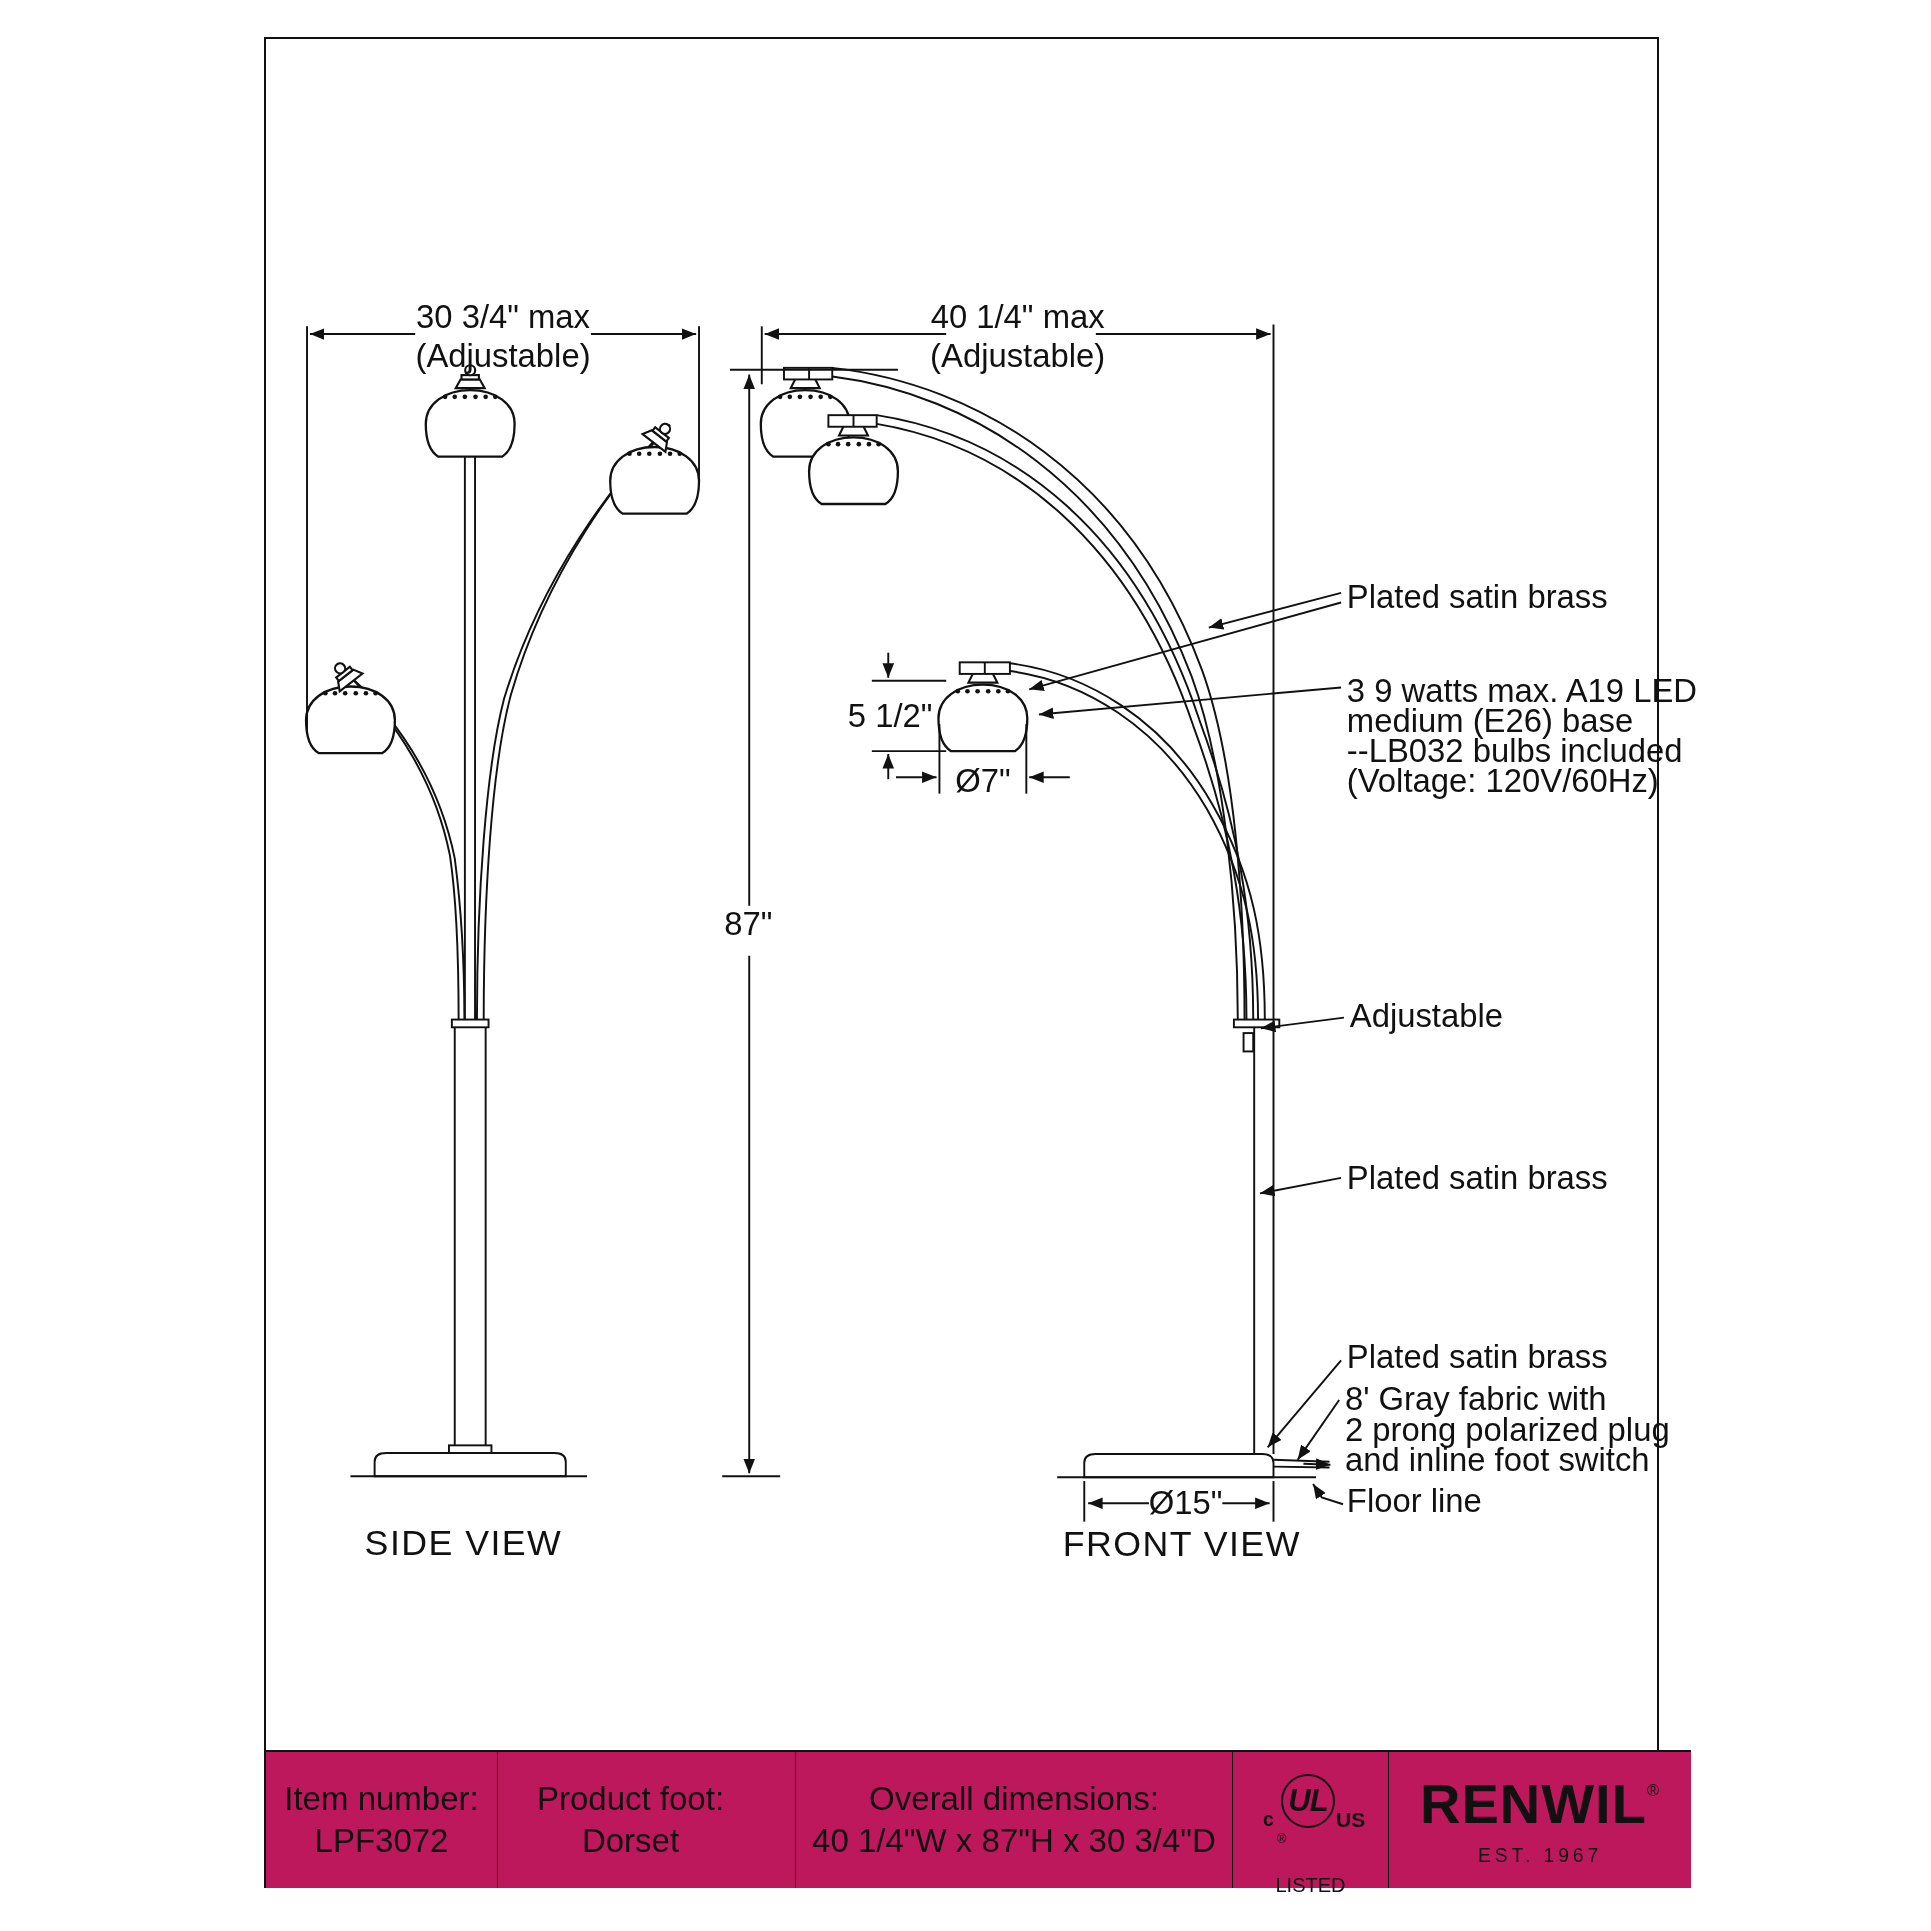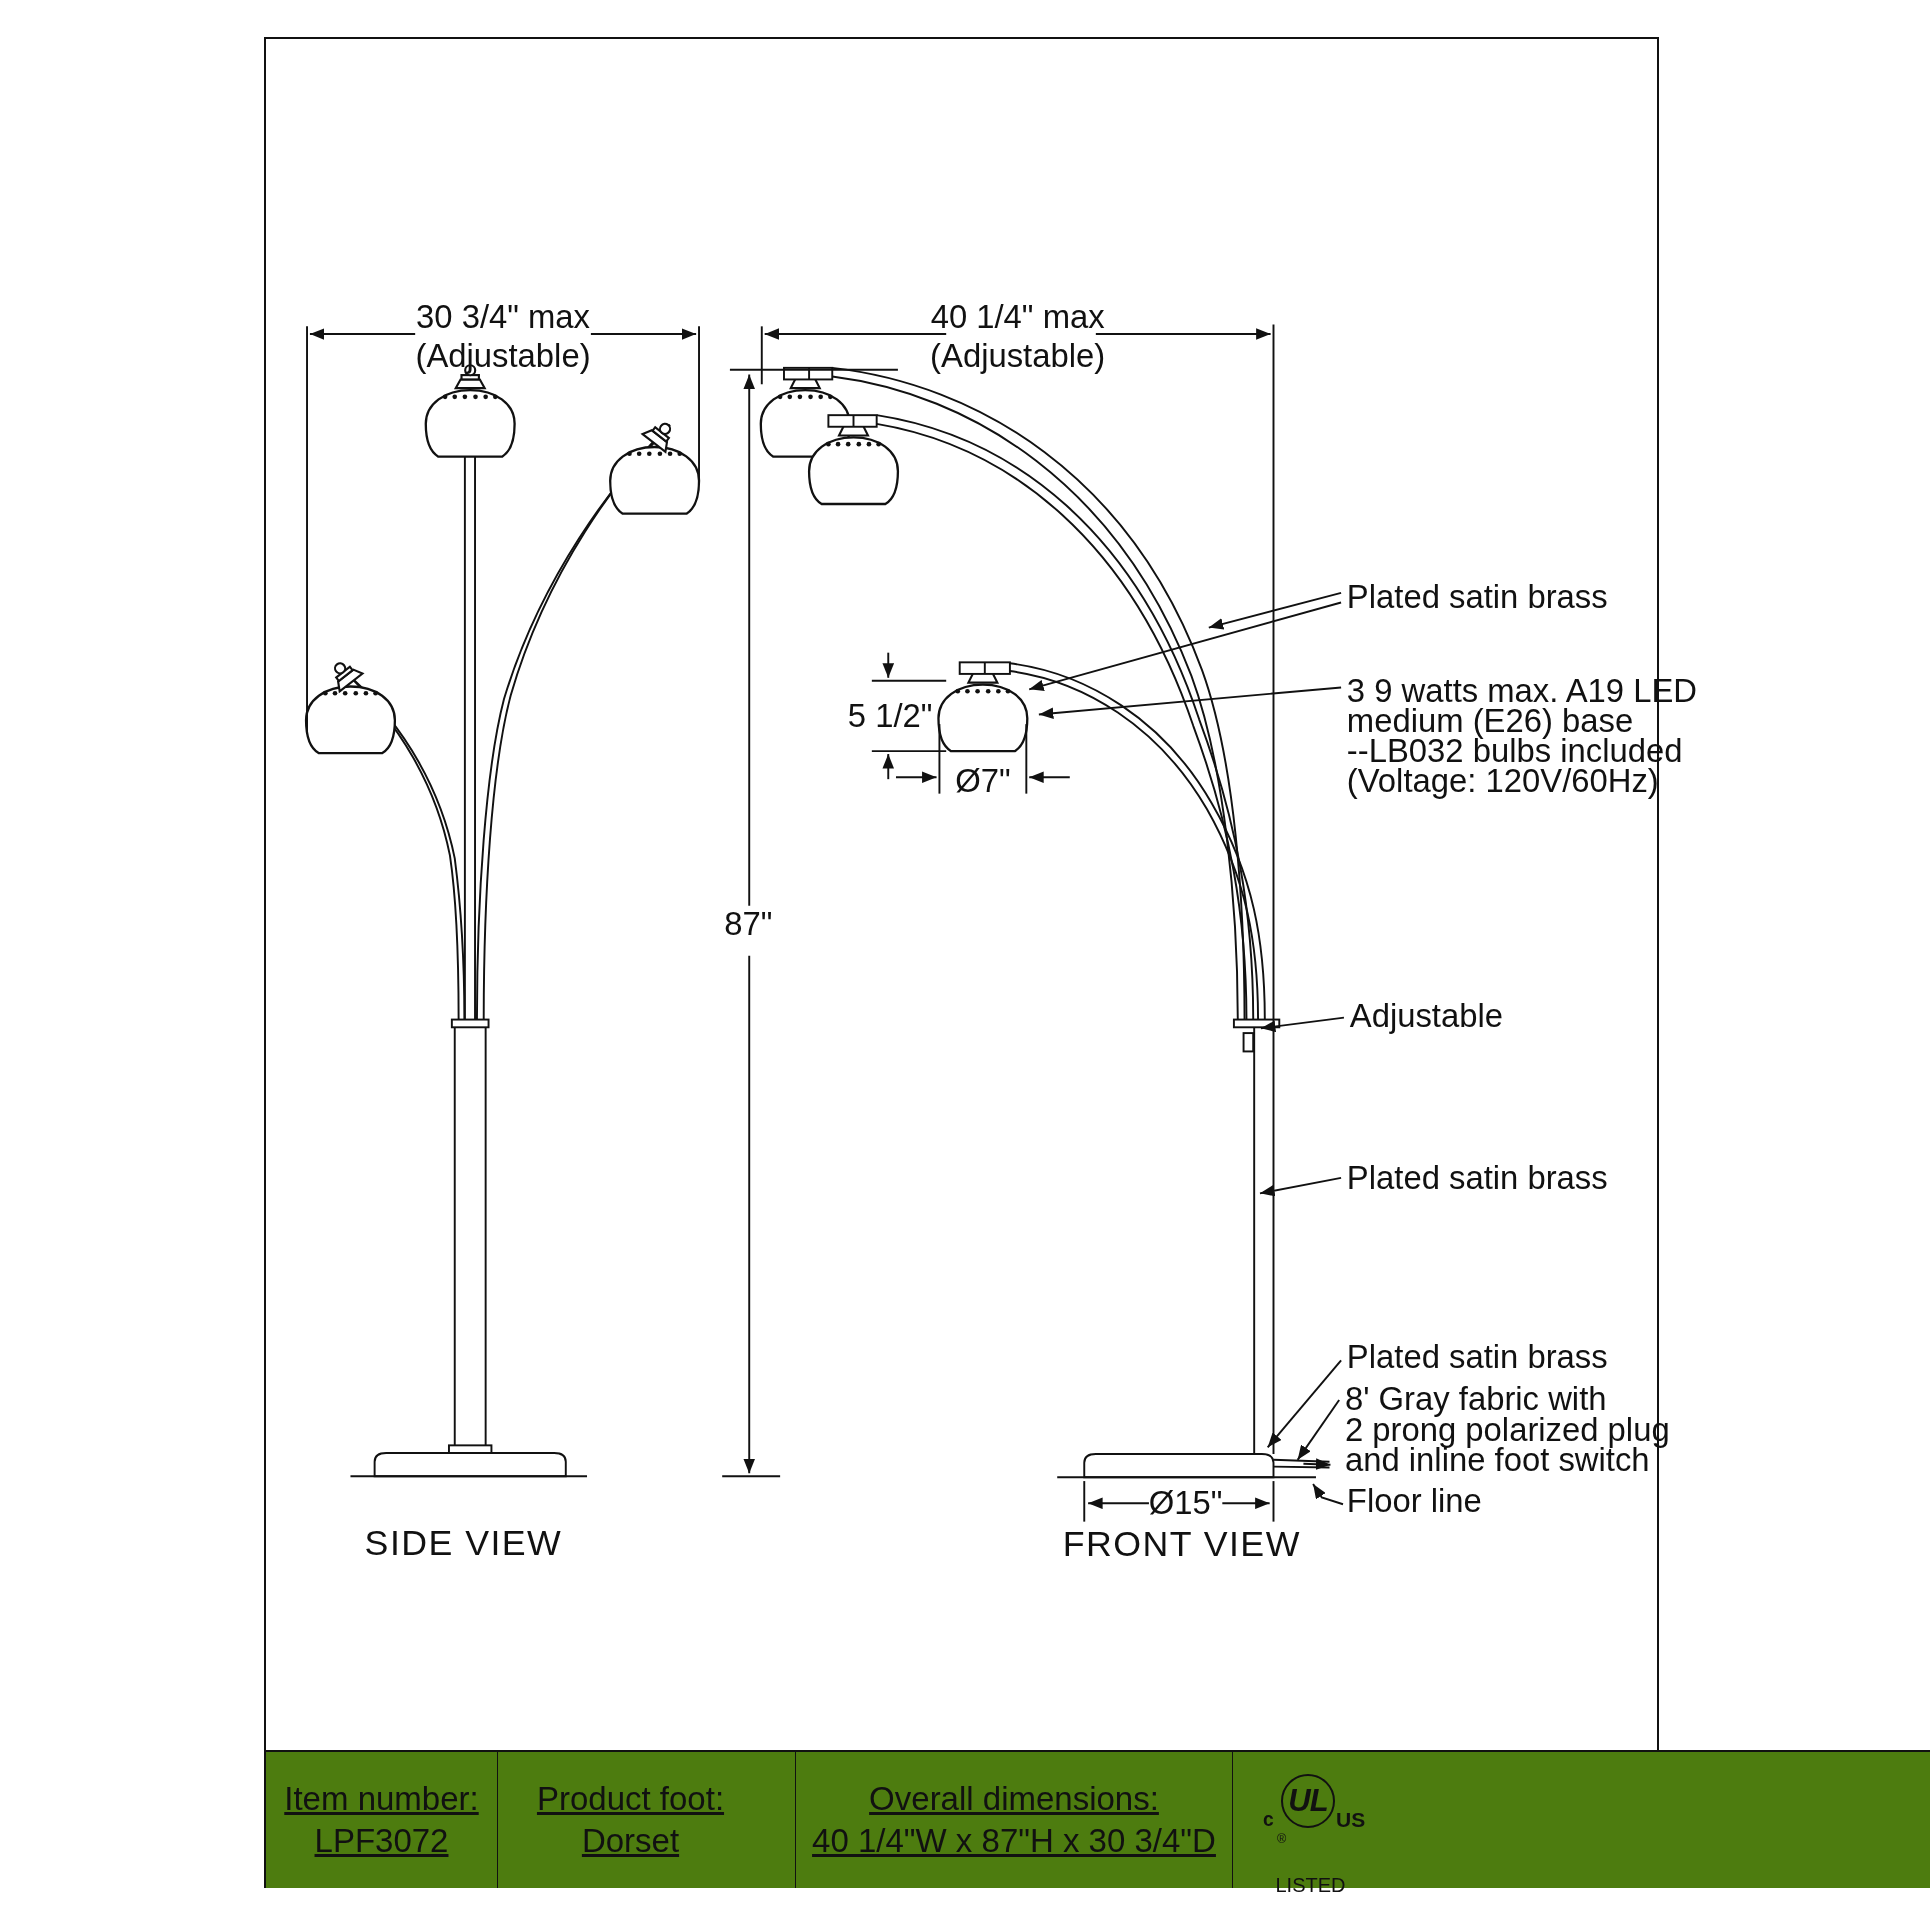--- a/index.html
+++ b/index.html
@@ -4,22 +4,22 @@
 <style>
   html,body{margin:0;padding:0;background:#fff;}
   .page{position:relative;width:1931px;height:1931px;background:#fff;
         font-family:"Liberation Sans",sans-serif;color:#111;}
   .frame{position:absolute;left:264px;top:37px;width:1391px;height:1847px;
          border:2.9px solid #111;}
   svg.draw{position:absolute;left:0;top:0;width:1931px;height:1931px;}
   svg.draw text{fill:#111;font-family:"Liberation Sans",sans-serif;font-size:34px;}
   svg.draw .title{font-size:37px;letter-spacing:1.5px;}
   
-  .ftable{position:absolute;left:266px;top:1750px;width:1664px;height:136px;
-          border-top:2.9px solid #111;display:flex;background:#4d7c0f;text-decoration:underline;}
+  .ftable{position:absolute;left:266px;top:1750px;width:1425px;height:136px;
+          border-top:2.9px solid #111;display:flex;background:#be185d;}
   .fcell{box-sizing:border-box;height:100%;display:flex;flex-direction:column;
          justify-content:center;align-items:center;text-align:center;
          font-size:33px;line-height:42px;}
   .fcell + .fcell{border-left:1.9px solid #111;}
   .c1{width:231px;} .c2{width:266px;} .c3{width:437px;margin-left:32px;} .c4{width:156px;} .c5{flex:1;}
   
   .ul-wrap{position:relative;width:145px;height:93px;}
   .ul-circle{position:absolute;left:43px;top:0;width:50px;height:50px;border:2.9px solid #111;
              border-radius:50%;display:flex;align-items:center;justify-content:center;
              font-weight:bold;font-size:31px;font-style:italic;letter-spacing:-1px;}
@@ -210,16 +210,22 @@
     </div>
     <div class="fcell c4">
       <div class="ul-wrap">
         <div class="ul-c">c</div>
         <div class="ul-circle">UL</div>
         <div class="ul-us">US</div>
         <div class="ul-reg">®</div>
         <div class="ul-listed">LISTED</div>
       </div>
     </div>
+    <div class="fcell c5">
+      <div class="brand">
+        <div class="brand-name"><span>RENWIL</span><sup>®</sup></div>
+        <div class="brand-est">EST. 1967</div>
+      </div>
+    </div>
   </div>
 
 </div>
 
 
 </body></html>

